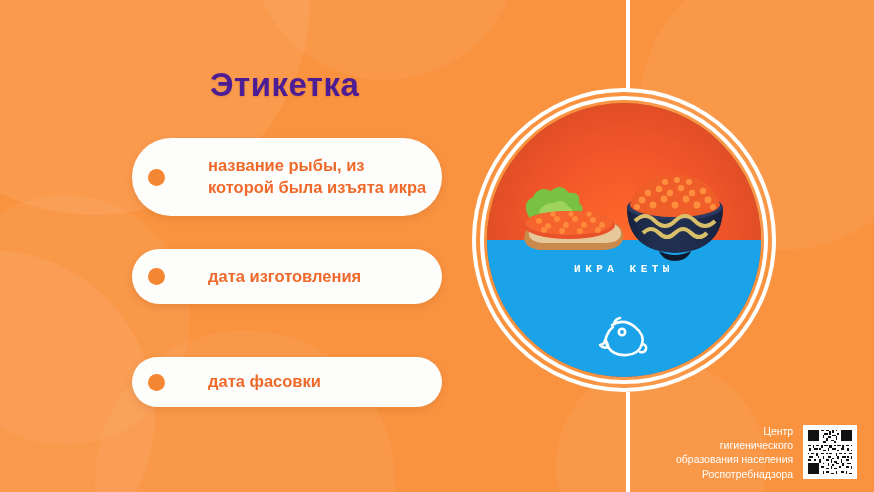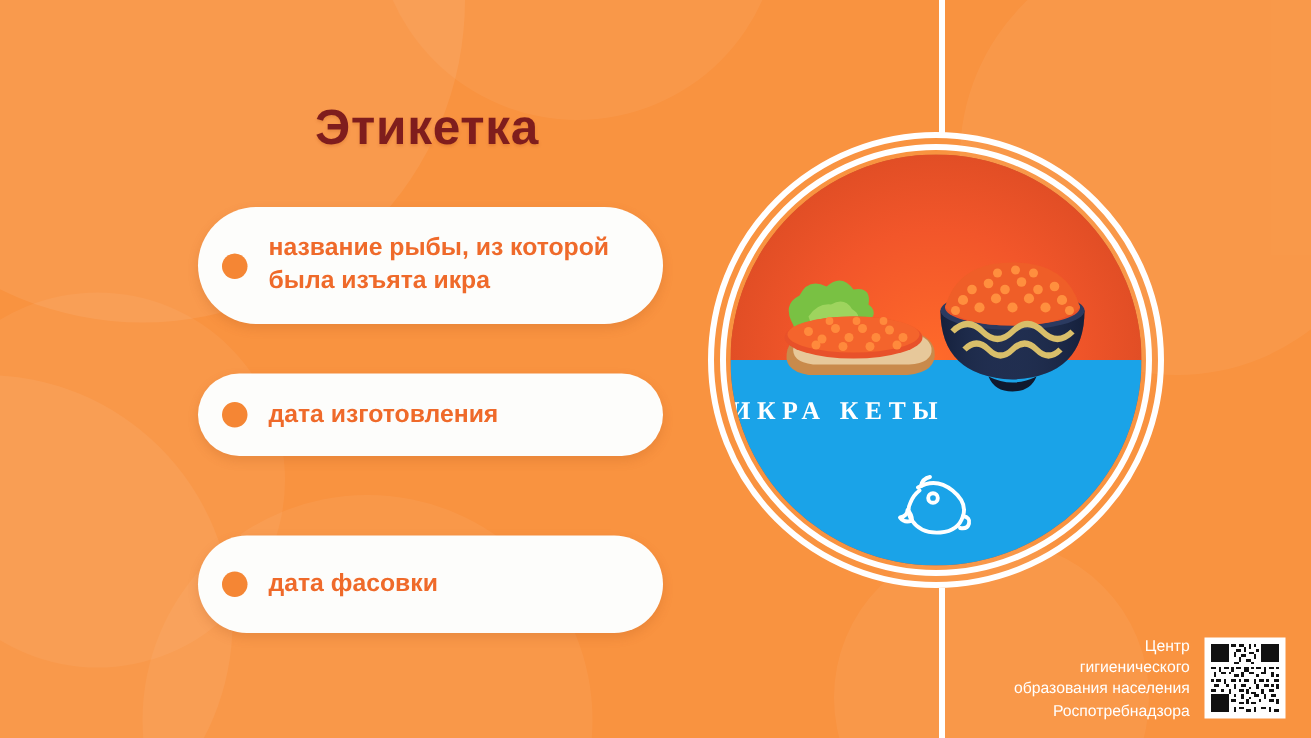--- a/index.html
+++ b/index.html
@@ -23,44 +23,45 @@
   .b7{width:210px;height:210px;left:556px;top:360px;background:rgba(255,255,255,.05);}
 
   
   .vline{position:absolute;left:626px;width:4px;background:#ffffff;}
   .vline-top{top:0;height:90px;}
   .vline-bottom{top:392px;height:100px;}
 
   
   .title{
     position:absolute;left:210px;top:66px;
-    font-size:33px;font-weight:bold;color:#7f1d1d;
+    font-size:33px;font-weight:bold;color:#4c1d95;
     letter-spacing:.5px;font-family:"Liberation Sans", sans-serif;
     text-shadow:0 1px 2px rgba(180,80,20,.25);
   }
 
   
   .pill{
     position:absolute;left:132px;width:310px;
     background:#fdfdfb;border-radius:40px;
     display:flex;align-items:center;
     box-shadow:0 3px 7px rgba(160,70,20,.18);
+    gap:29px;
   }
   .pill .dot{
     width:17px;height:17px;border-radius:50%;
     background:#f58634;flex:0 0 auto;margin-left:16px;
   }
   .pill .txt{
     margin-left:14px;margin-right:12px;
     color:#ef6a2a;font-weight:bold;font-size:16.5px;line-height:1.33;
     font-family:"Liberation Sans", sans-serif;
   }
   #pill0{top:138px;height:78px;}
   #pill1{top:249px;height:55px;}
-  #pill2{top:357px;height:65px;}
+  #pill2{top:357px;height:50px;}
 
   
   .badge-wrap{position:absolute;left:472px;top:88px;width:304px;height:304px;}
   .ring-outer{
     position:absolute;inset:0;border-radius:50%;
     border:4px solid #ffffff;box-sizing:border-box;
   }
   .ring-gap{position:absolute;inset:8px;border-radius:50%;border:4px solid #ffffff;box-sizing:border-box;}
   .badge{
     position:absolute;inset:15px;border-radius:50%;overflow:hidden;
@@ -68,23 +69,23 @@
   }
   .badge-top{
     position:absolute;left:0;right:0;top:0;height:50%;
     background:radial-gradient(ellipse at 50% 100%, #ff6a2a 0%, #f2562a 45%, #cf4520 100%);
   }
   .badge-bottom{
     position:absolute;left:0;right:0;bottom:0;height:50%;
     background:#1aa3e8;
   }
   .badge-text{
-    position:absolute;left:0;right:0;top:160px;text-align:left;
-    color:#ffffff;font-weight:bold;font-size:17px;letter-spacing:4.5px;
-    line-height:1.25;font-family:Liberation Serif, serif;
+    position:absolute;left:0;right:0;top:160px;text-align:center;
+    color:#ffffff;font-weight:bold;font-size:11px;letter-spacing:4.5px;
+    line-height:1.25;font-family:Liberation Mono, monospace;
   }
   .fish-icon{position:absolute;left:50%;top:212px;transform:translateX(-50%);}
 
   
   .still{position:absolute;left:22px;top:52px;width:230px;height:110px;}
 
   
   .footer{position:absolute;left:676px;top:424px;display:flex;align-items:center;gap:10px;}
   .footer-text{
     color:#ffffff;font-size:10.5px;line-height:1.35;text-align:right;

